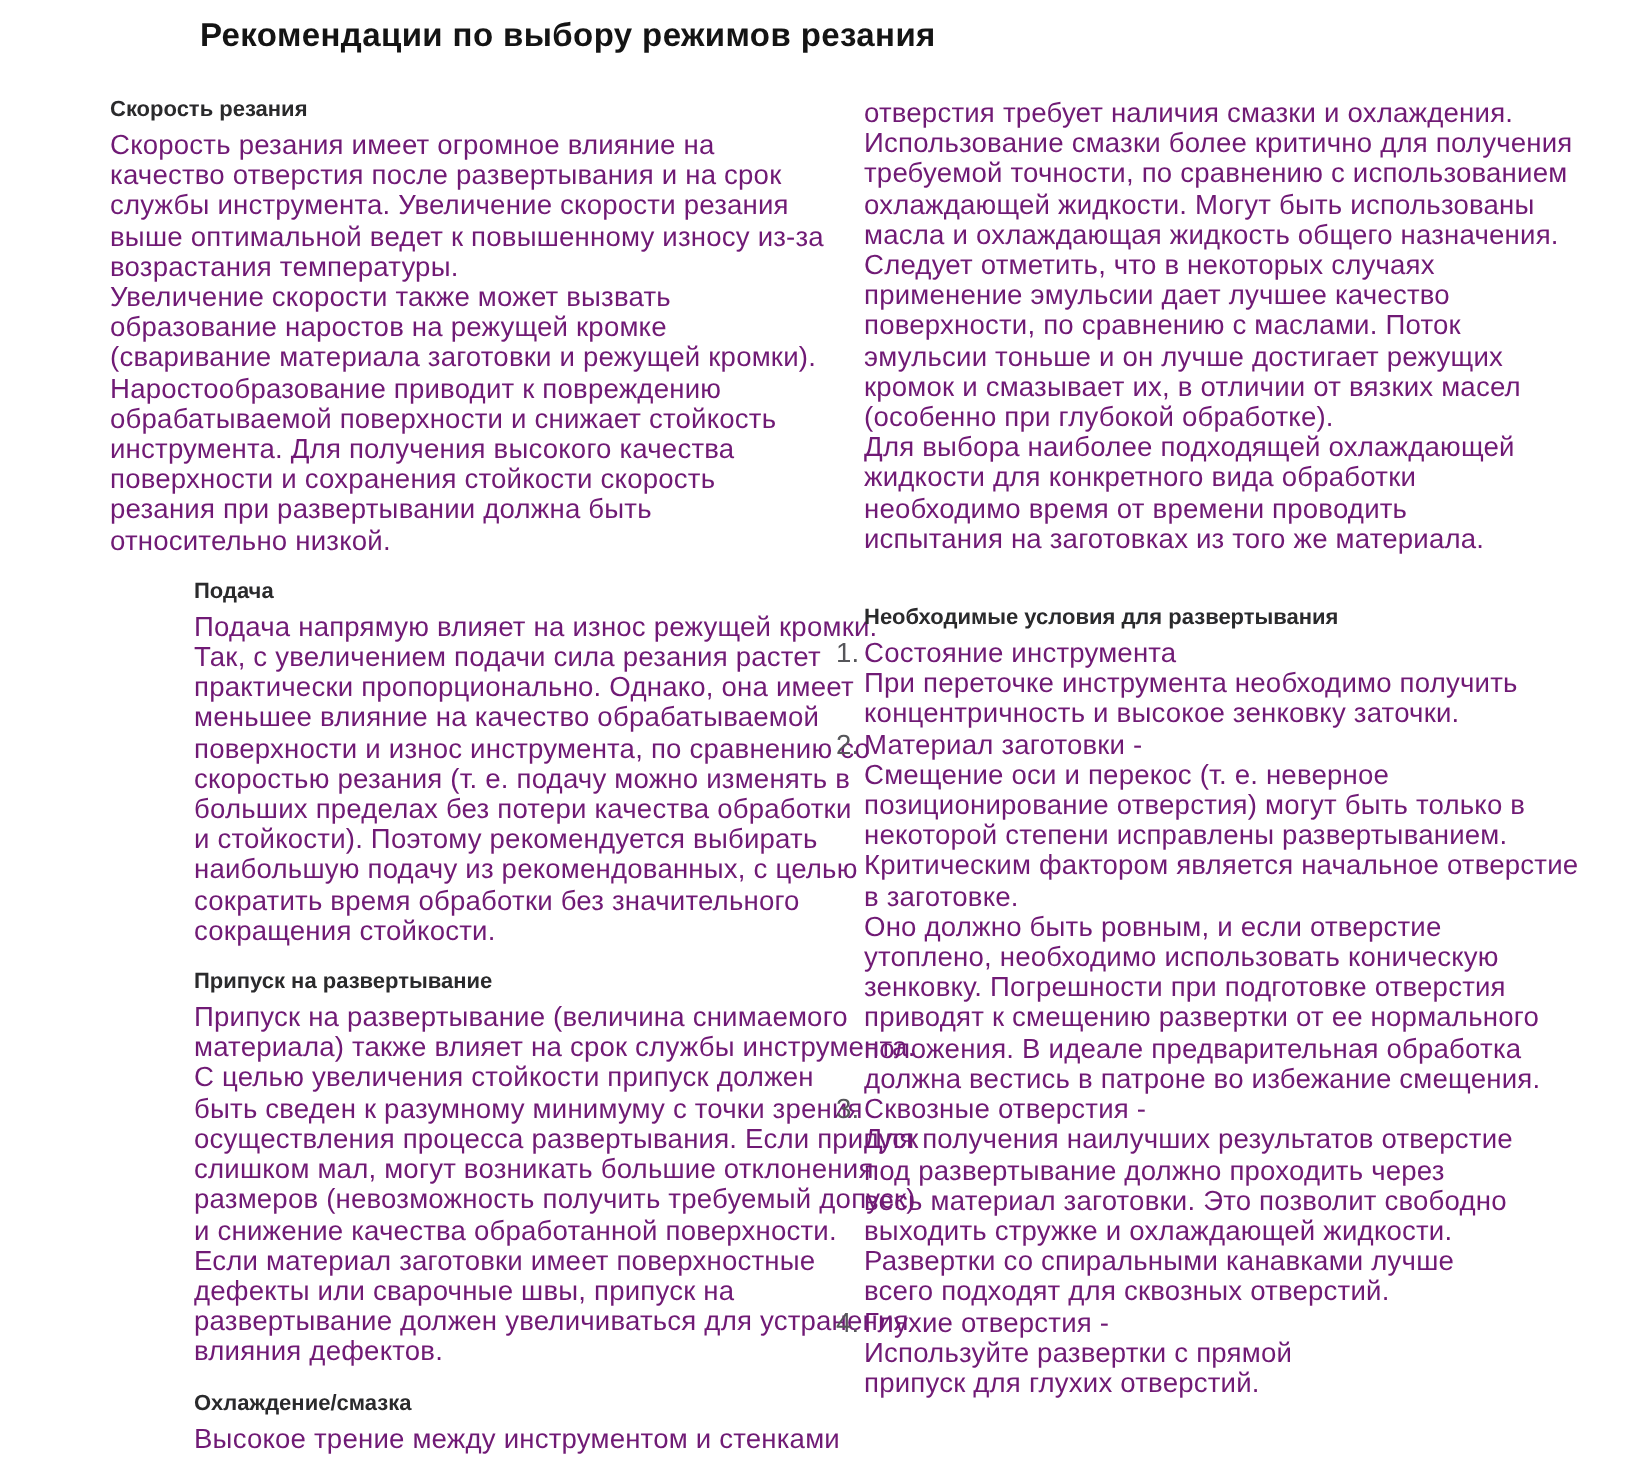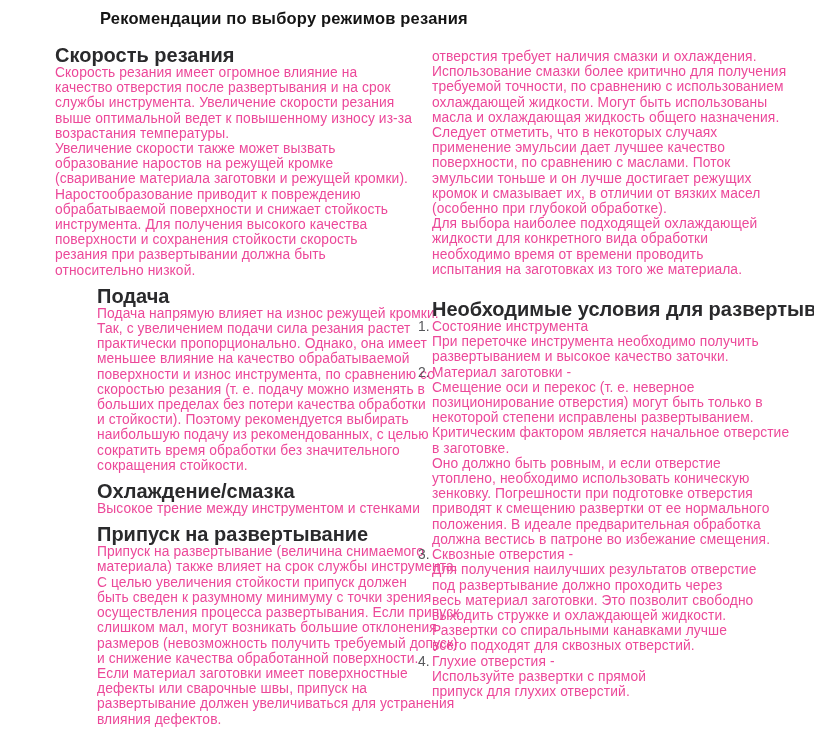--- a/index.html
+++ b/index.html
@@ -36,30 +36,30 @@
   }
   .col-right {
     left: 418px;
     top: 49px;
     width: 396px;
   }
   .section { margin: 0; }
   .section + .section { margin-top: 10px; margin-left: 42px; }
   .section-heading {
     margin: 0 0 1px 0;
-    font-size: 20px;
+    font-size: 11px;
     font-weight: bold;
     color: #2a2a2c;
     line-height: 17px;
     white-space: pre;
   }
   .body-text {
     margin: 0;
     font-size: 13.8px;
-    color: #ec4899;
+    color: #701a75;
     line-height: 15.2px;
     letter-spacing: 0.1px;
     white-space: pre;
   }
   
   .col-right .body-text,
   .col-right .section-heading,
   .col-right .list-intro {
     margin-left: 14px;
   }
@@ -122,38 +122,38 @@
 поверхности и износ инструмента, по сравнению со
 скоростью резания (т. е. подачу можно изменять в
 больших пределах без потери качества обработки
 и стойкости). Поэтому рекомендуется выбирать
 наибольшую подачу из рекомендованных, с целью
 сократить время обработки без значительного
 сокращения стойкости.</div>
     </div>
 
     <div class="section">
-      <h2 class="section-heading">Охлаждение/смазка</h2>
-      <div class="body-text">Высокое трение между инструментом и стенками</div>
-    </div>
-
-    <div class="section">
       <h2 class="section-heading">Припуск на развертывание</h2>
       <div class="body-text">Припуск на развертывание (величина снимаемого
 материала) также влияет на срок службы инструмента.
 С целью увеличения стойкости припуск должен
 быть сведен к разумному минимуму с точки зрения
 осуществления процесса развертывания. Если припуск
 слишком мал, могут возникать большие отклонения
 размеров (невозможность получить требуемый допуск)
 и снижение качества обработанной поверхности.
 Если материал заготовки имеет поверхностные
 дефекты или сварочные швы, припуск на
 развертывание должен увеличиваться для устранения
 влияния дефектов.</div>
+    </div>
+
+    <div class="section">
+      <h2 class="section-heading">Охлаждение/смазка</h2>
+      <div class="body-text">Высокое трение между инструментом и стенками</div>
     </div>
 
   </div>
 
   <div class="col col-right">
 
     <div class="body-text">отверстия требует наличия смазки и охлаждения.
 Использование смазки более критично для получения
 требуемой точности, по сравнению с использованием
 охлаждающей жидкости. Могут быть использованы
@@ -169,21 +169,21 @@
 необходимо время от времени проводить
 испытания на заготовках из того же материала.</div>
 
     <div class="section">
       <h2 class="section-heading">Необходимые условия для развертывания</h2>
 
       <div class="num-item">
         <span class="num">1.</span>
         <div class="body-text item-text">Состояние инструмента
 При переточке инструмента необходимо получить
-развертыванием и высокое качество заточки.</div>
+концентричность и высокое зенковку заточки.</div>
       </div>
 
       <div class="num-item">
         <span class="num">2.</span>
         <div class="body-text item-text">Материал заготовки -
 Смещение оси и перекос (т. е. неверное
 позиционирование отверстия) могут быть только в
 некоторой степени исправлены развертыванием.
 Критическим фактором является начальное отверстие
 в заготовке.

